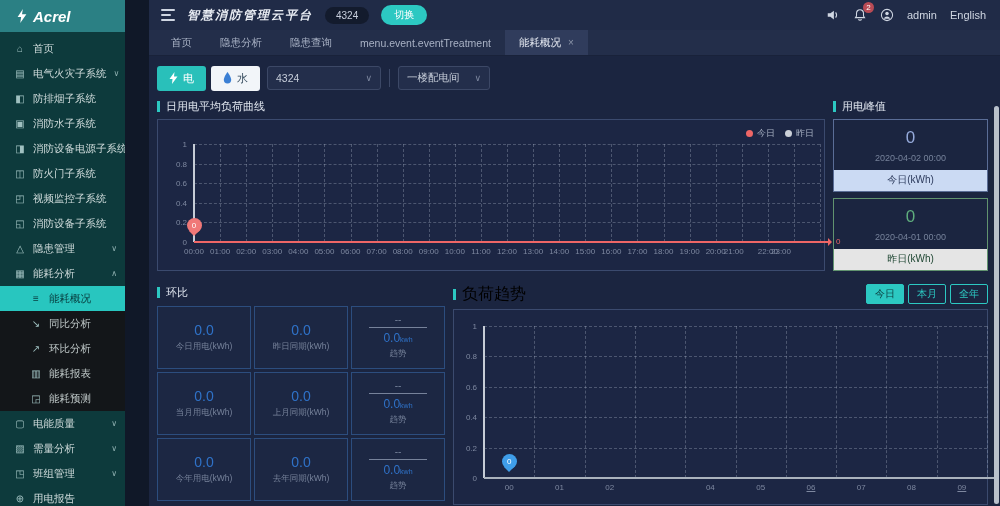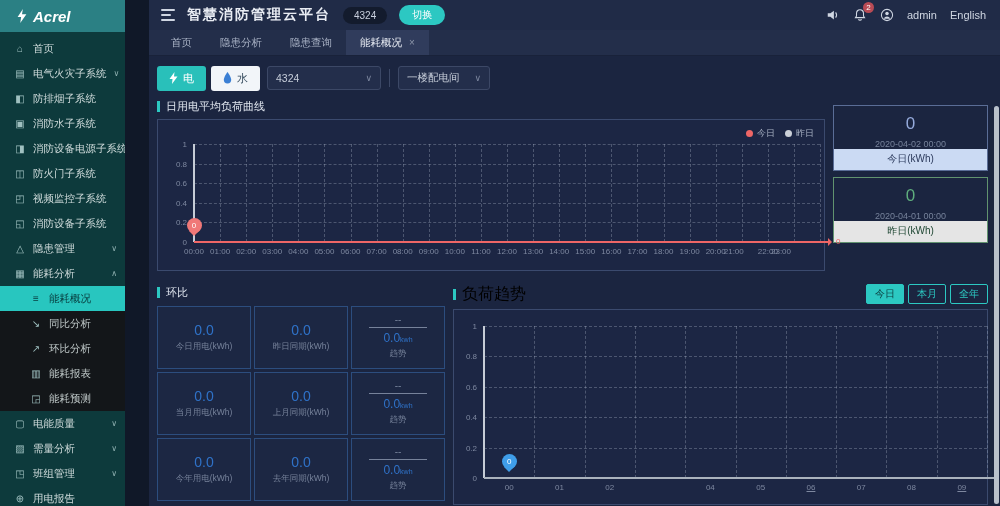--- a/index.html
+++ b/index.html
@@ -21,21 +21,21 @@
   .side-item.active { background:#28c6bf; color:#073a3c; }
   .side-item.active .icon { color:#073a3c; }
 
   
   .main { flex:1; min-width:0; display:flex; flex-direction:column; position:relative; }
   .topbar { height:30px; flex-shrink:0; background:#202b47; display:flex; align-items:center;
     padding:0 14px 0 12px; gap:12px; color:#e8ecf3; }
   .hamburger { display:flex; flex-direction:column; gap:3px; cursor:pointer; }
   .hamburger span { display:block; height:2px; background:#cfd6e2; border-radius:1px; }
   .hamburger span:nth-child(1){ width:14px; } .hamburger span:nth-child(2){ width:10px; } .hamburger span:nth-child(3){ width:14px; }
-  .app-title { font-size:14px; font-weight:bold; letter-spacing:2px; }
+  .app-title { font-size:12px; font-weight:bold; letter-spacing:2px;font-style:italic; }
   .badge-pill { background:#131b2d; color:#c8cfdd; font-size:10px; padding:3px 11px; border-radius:10px; }
   .switch-pill { background:#2cc8c2; color:#fff; font-size:10px; padding:3px 13px; border-radius:10px; cursor:pointer; }
   .topbar-right { margin-left:auto; display:flex; align-items:center; gap:13px; font-size:11px; color:#cfd6e2; }
   .tb-icon { width:14px; height:14px; display:block; cursor:pointer; }
   .bell-wrap { position:relative; cursor:pointer; }
   .bell-badge { position:absolute; top:-6px; right:-7px; background:#b84b55; color:#fff; font-size:8px;
     min-width:11px; height:11px; border-radius:6px; display:flex; align-items:center; justify-content:center; }
   .tb-link { cursor:pointer; }
 
   
@@ -62,21 +62,21 @@
   .panel-header { display:flex; align-items:center; font-size:11px; color:#dfe5ee; height:14px; }
   .accent-bar { width:3px; height:11px; background:#2cc8c2; margin-right:6px; flex-shrink:0; }
 
   .row1 { display:flex; gap:8px; height:178px; }
   .load-curve { flex:1; min-width:0; }
   .chart-box { margin-top:6px; border:1px solid #3b4a6e; position:relative; height:152px; background:#1c2644; }
 
   .peak { width:155px; flex-shrink:0; }
   .peak-card { margin-top:6px; border:1px solid #5a6d96; display:flex; flex-direction:column; }
   .peak-card .val { font-size:17px; text-align:center; padding-top:8px; }
-  .peak-card .date { font-size:9px; color:#76829a; text-align:center; margin-top:5px; }
+  .peak-card .date { font-size:9px; color:#76829a; text-align:center; margin-top:5px; padding-bottom:7px; }
   .peak-card .foot { font-size:10px; text-align:center; padding:3px 0 4px; }
   .peak-card.blue  { border-color:#5a6d96; } .peak-card.blue .val { color:#96abdc; }
   .peak-card.blue .foot { background:#cbdaf3; color:#2c3a5c; }
   .peak-card.green { border-color:#61936f; } .peak-card.green .val { color:#5fae7d; }
   .peak-card.green .foot { background:#e5e5e5; color:#1f4733; }
 
   .row2 { display:flex; gap:8px; height:226px; margin-top:8px; }
   .ring { width:288px; flex-shrink:0; }
   .ring-grid { display:grid; grid-template-columns:repeat(3,1fr); gap:3px; margin-top:7px; }
   .ring-card { border:1px solid #2c4d7e; height:63px; display:flex; flex-direction:column;
@@ -249,20 +249,23 @@
 
     <div class="tabbar" id="tabbar">
         <div class="tab">
           <span>首页</span>
         </div>
         <div class="tab">
           <span>隐患分析</span>
         </div>
         <div class="tab">
           <span>隐患查询</span>
+        </div>
+        <div class="tab">
+          <span>menu.event.eventTreatment</span>
         </div>
         <div class="tab active">
           <span>能耗概况</span>
           <span class="close">×</span>
         </div>
       </div>
 
     <div class="content">
 
       <div class="filters">
@@ -368,20 +371,24 @@
               <div class="xlab" style="left: 603px; width: 40px; top: 127px;">23:00</div>
               <div class="yaxis" style="left: 35px; top: 24px; height: 98px;"></div>
               <div class="xaxis" style="left: 36px; top: 121px; width: 634px; background: rgb(238, 102, 102);"></div>
               <div class="axis-arrow" style="left: 670px; top: 118px; border-left-color: rgb(238, 102, 102);"></div>
               <div class="axis-endlab" style="left: 678px; top: 117px; color: rgb(238, 102, 102);">0</div>
               <div class="pin" style="--pc: #f07878; left: 28.5px; top: 98px;">0</div>
             </div>
         </section>
 
         <section class="peak">
+          <div class="panel-header">
+            <span class="accent-bar"></span>
+            <span>用电峰值</span>
+          </div>
           <div class="peak-card blue">
             <div class="val">0</div>
             <div class="date">2020-04-02 00:00</div>
             <div class="foot">今日(kWh)</div>
           </div>
           <div class="peak-card green">
             <div class="val">0</div>
             <div class="date">2020-04-01 00:00</div>
             <div class="foot">昨日(kWh)</div>
           </div>

